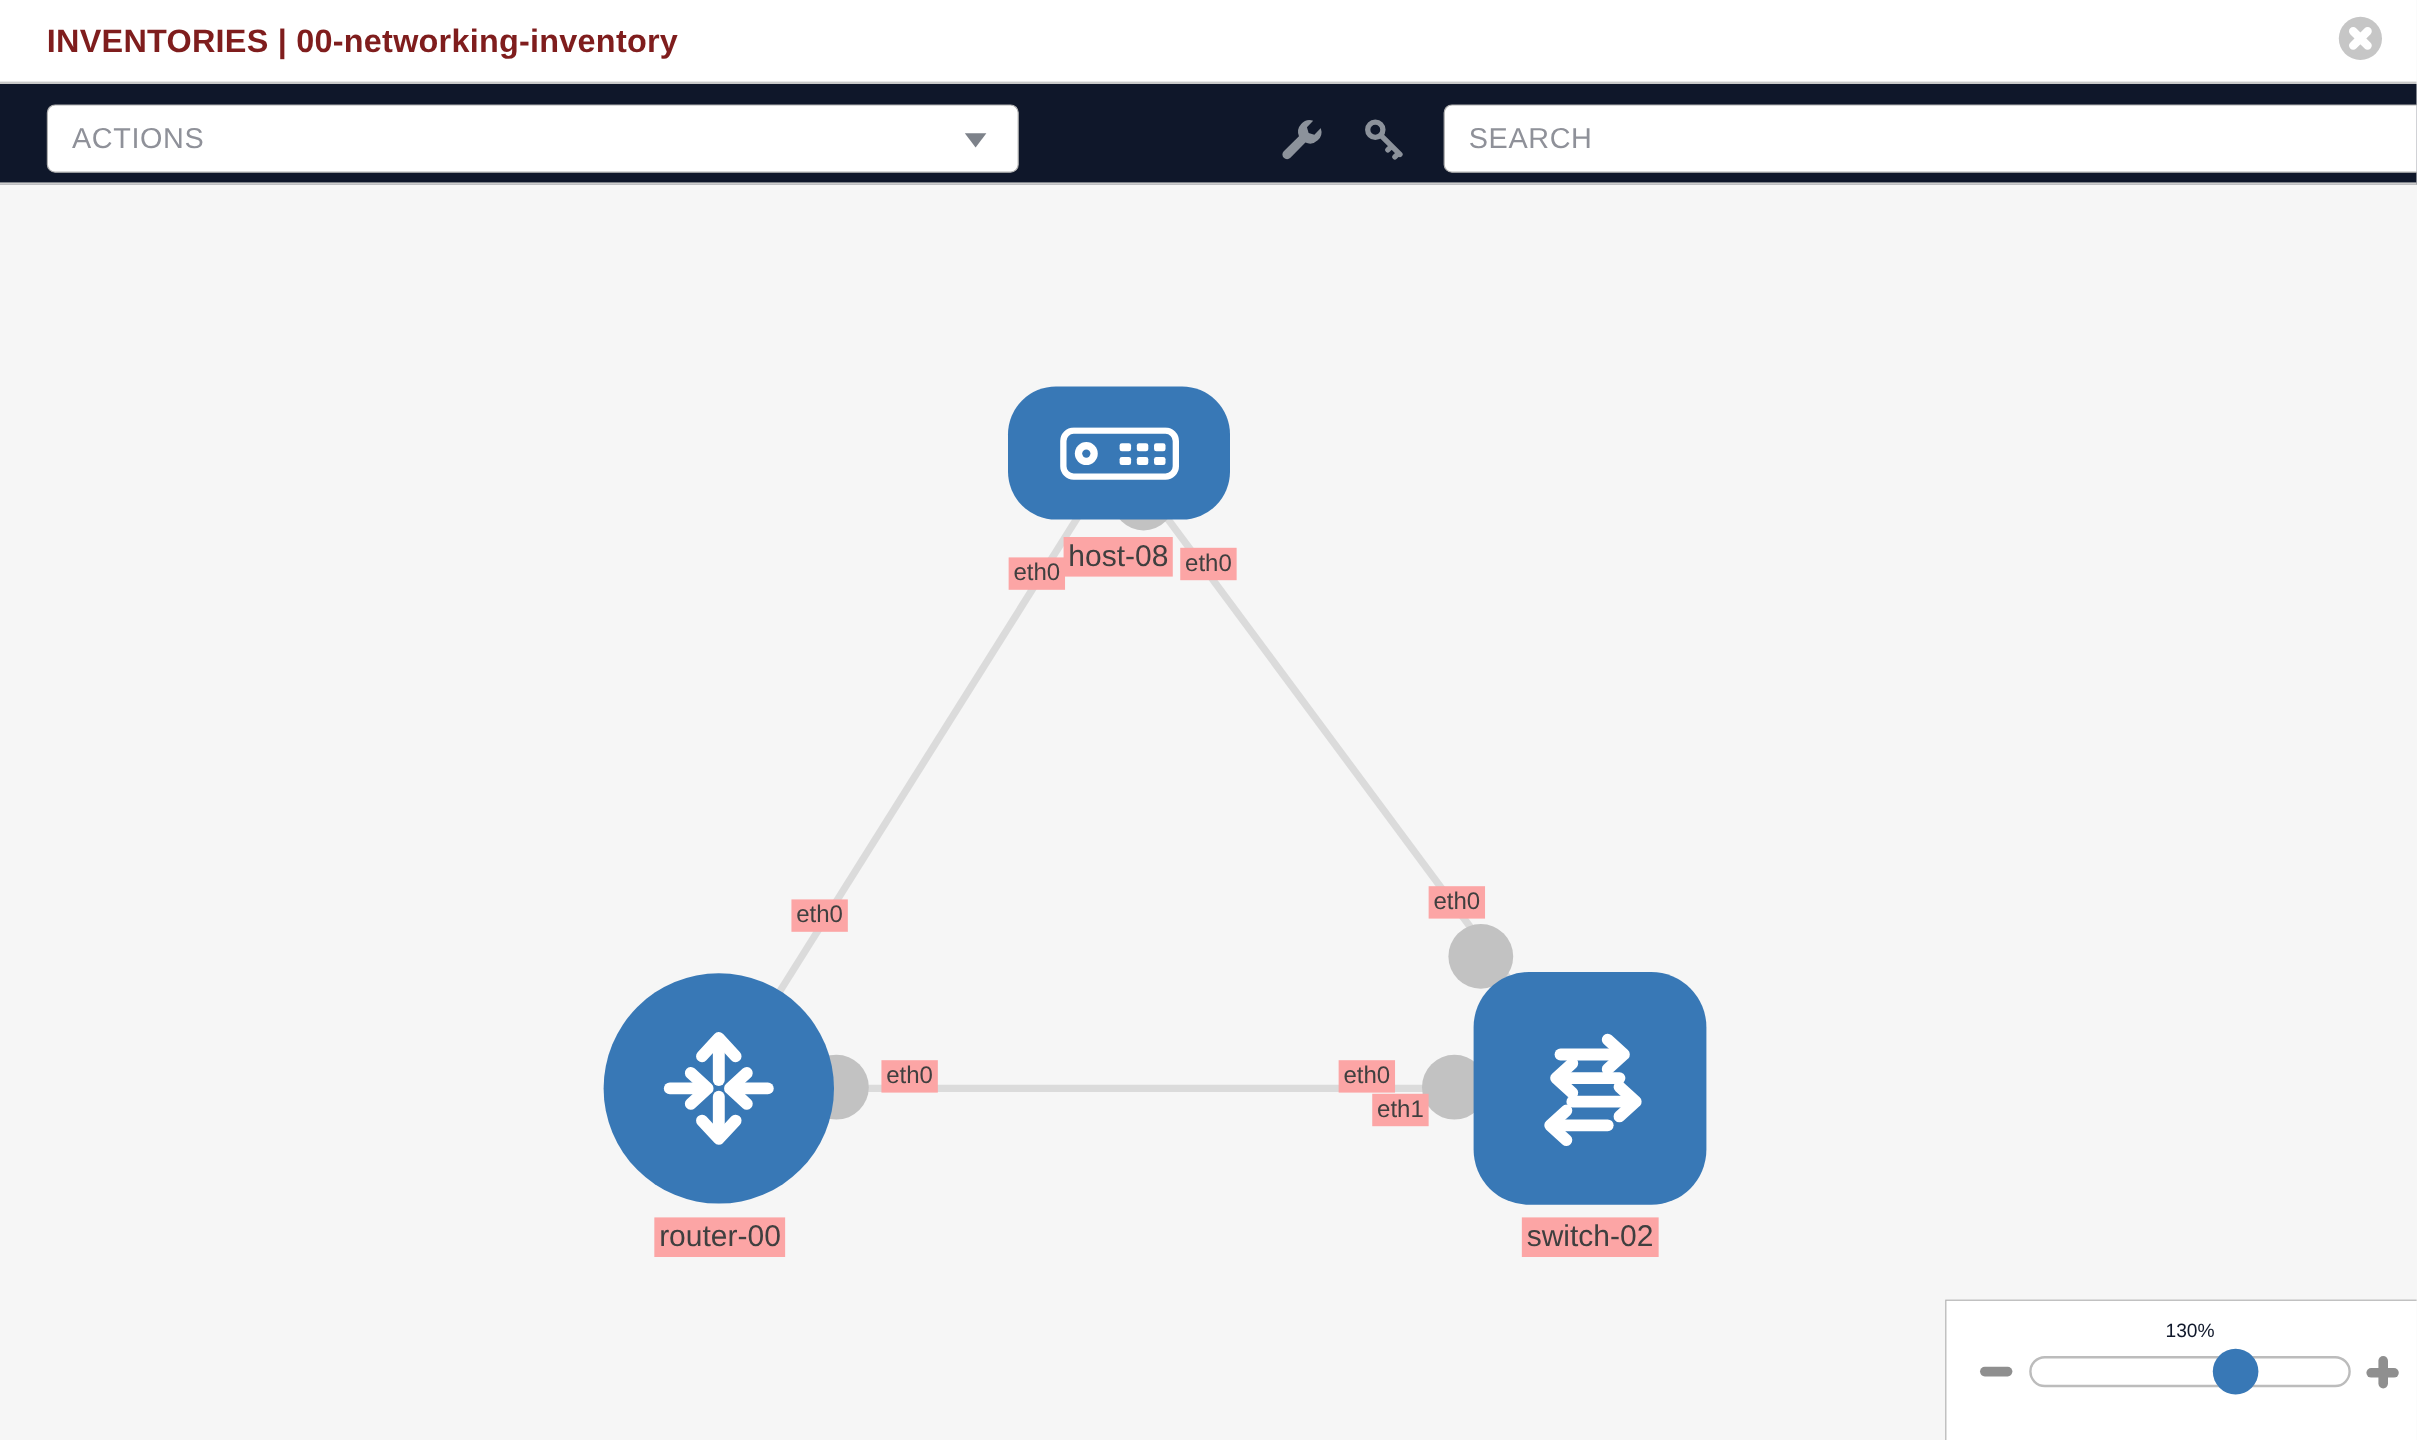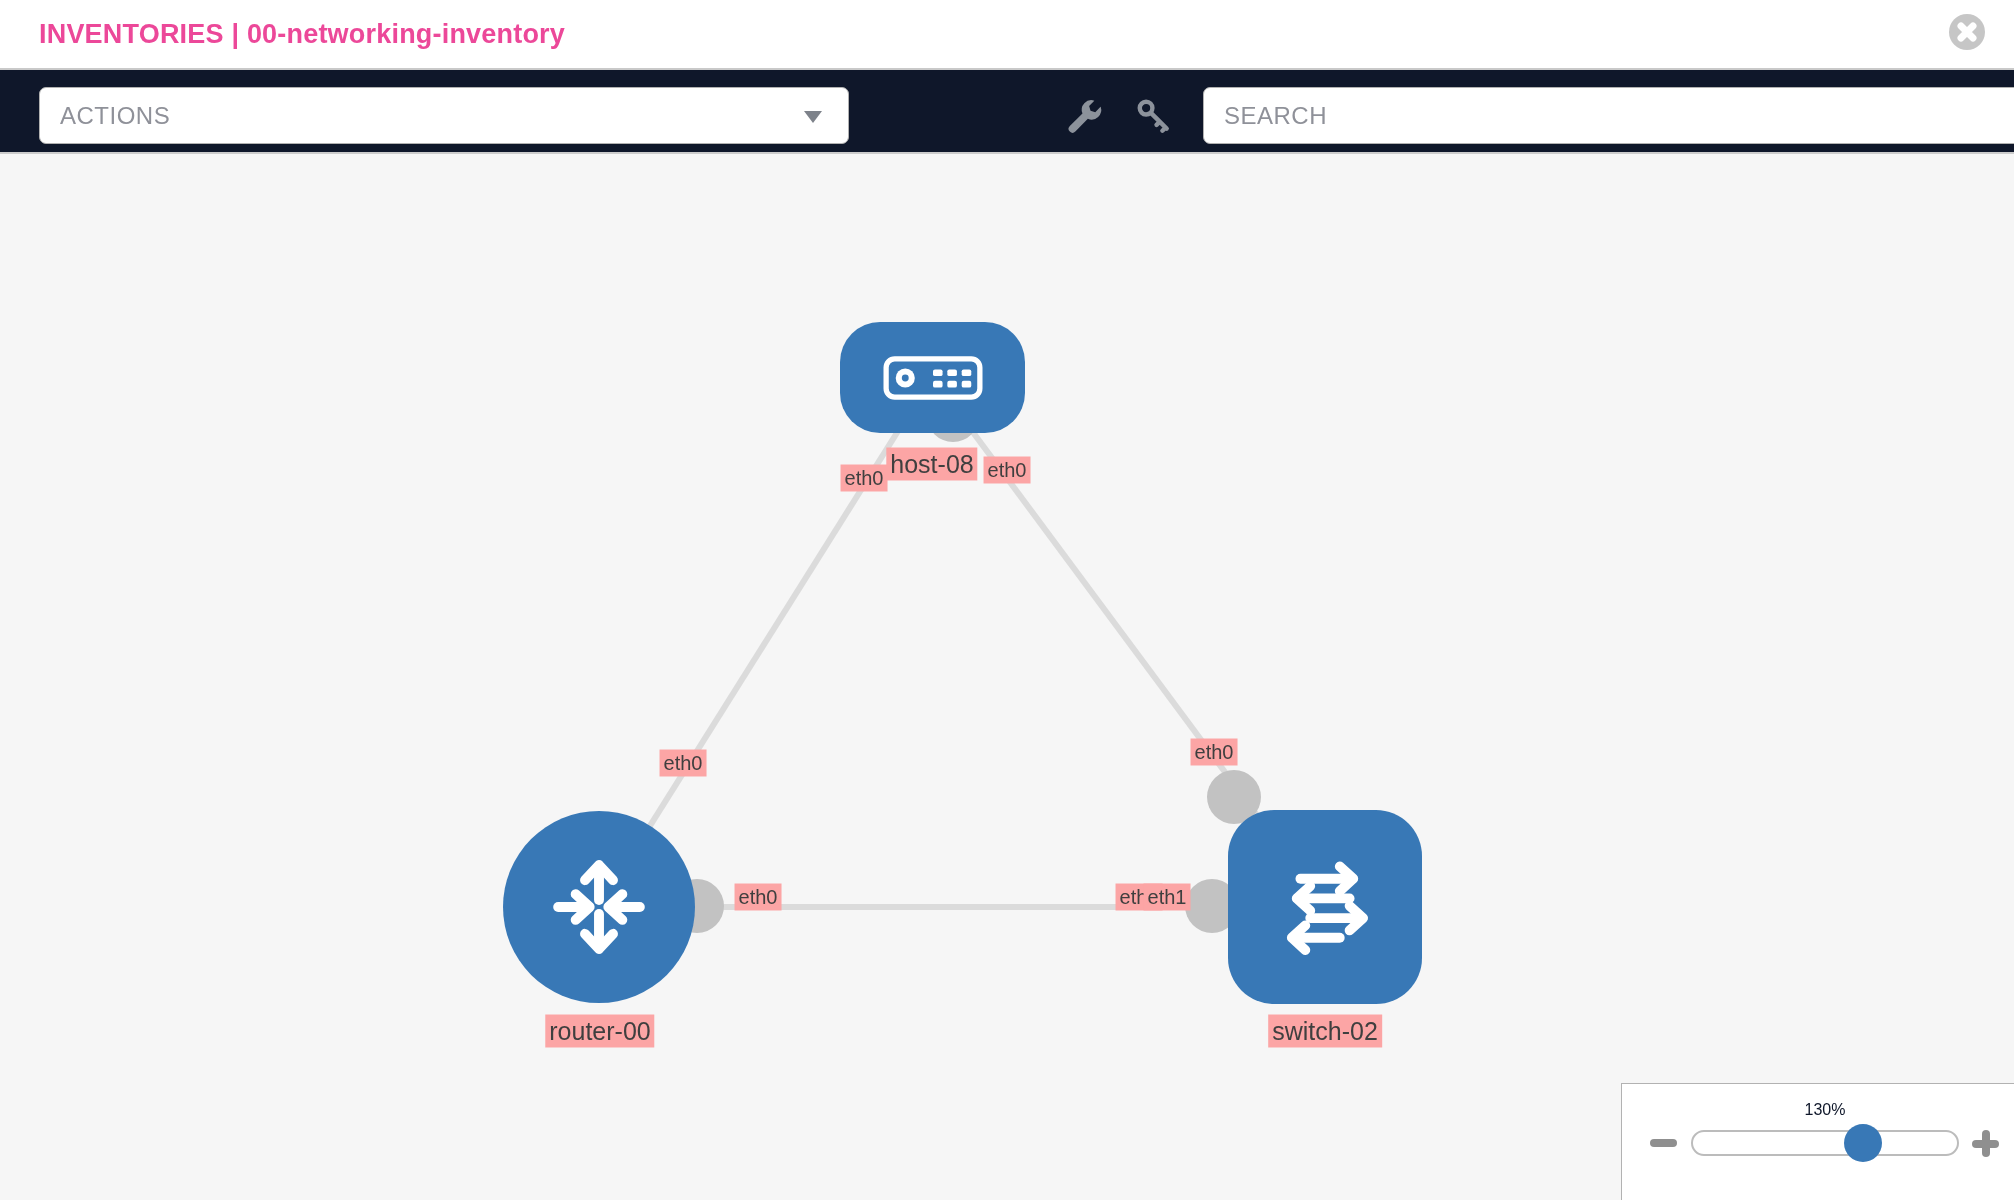--- a/index.html
+++ b/index.html
@@ -3,21 +3,21 @@
 <meta charset="utf-8">
 <style>
   html,body{margin:0;padding:0;background:#f6f6f6;}
   #screen{position:relative;width:2014px;height:1200px;overflow:hidden;
           font-family:"Liberation Sans","DejaVu Sans",sans-serif;background:#f6f6f6;}
 
   
   .hdr{position:absolute;left:0;top:0;width:2014px;height:70px;background:#ffffff;
        border-bottom:2px solid #c9c9c9;box-sizing:border-box;}
   .hdr-title{position:absolute;left:39px;top:0;height:68px;line-height:68px;
-             font-size:27px;font-weight:bold;color:#ec4899;letter-spacing:.2px;}
+             font-size:27px;font-weight:bold;color:#7f1d1d;letter-spacing:.2px;}
   .close-btn{position:absolute;left:1949px;top:14px;width:36px;height:36px;border-radius:50%;
              background:#c6c6c6;cursor:pointer;}
   .close-btn svg{position:absolute;left:0;top:0;}
 
   
   .tbar{position:absolute;left:0;top:70px;width:2014px;height:84px;background:#0f172a;
         border-bottom:2px solid #cccccc;box-sizing:border-box;}
   .dd{position:absolute;top:17px;height:57px;background:#ffffff;border:1px solid #b1b1b1;
       border-radius:7px;box-sizing:border-box;cursor:pointer;}
   .dd-label{position:absolute;left:20px;top:0;height:55px;line-height:55px;font-size:24px;
@@ -150,21 +150,21 @@
         </g>
       </svg>
     </div>
 
     <div class="lbl node-lbl" style="left:932px;top:310px;">host-08</div>
     <div class="lbl if-lbl" style="left:864px;top:324px;">eth0</div>
     <div class="lbl if-lbl" style="left:1007px;top:316px;">eth0</div>
     <div class="lbl if-lbl" style="left:683px;top:609px;">eth0</div>
     <div class="lbl if-lbl" style="left:758px;top:743px;">eth0</div>
     <div class="lbl if-lbl" style="left:1139px;top:743px;">eth0</div>
-    <div class="lbl if-lbl" style="left:1167px;top:743px;">eth1</div>
+    <div class="lbl if-lbl" style="left:1167px;top:771px;">eth1</div>
     <div class="lbl if-lbl" style="left:1214px;top:598px;">eth0</div>
     <div class="lbl node-lbl" style="left:600px;top:877px;">router-00</div>
     <div class="lbl node-lbl" style="left:1325px;top:877px;">switch-02</div>
   </div>
 
   <div class="zoom-panel">
     <div class="zoom-level">130%</div>
     <div class="zoom-minus">
       <span></span>
     </div>

